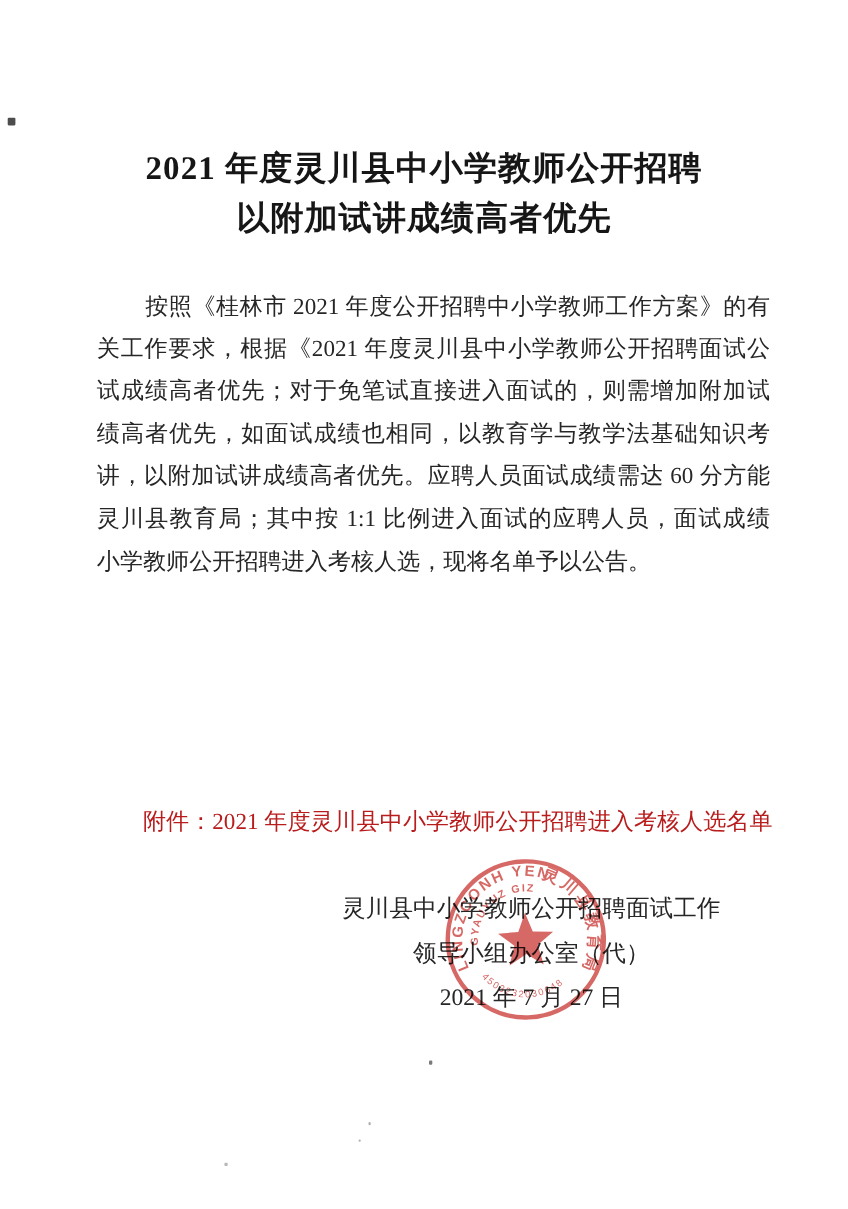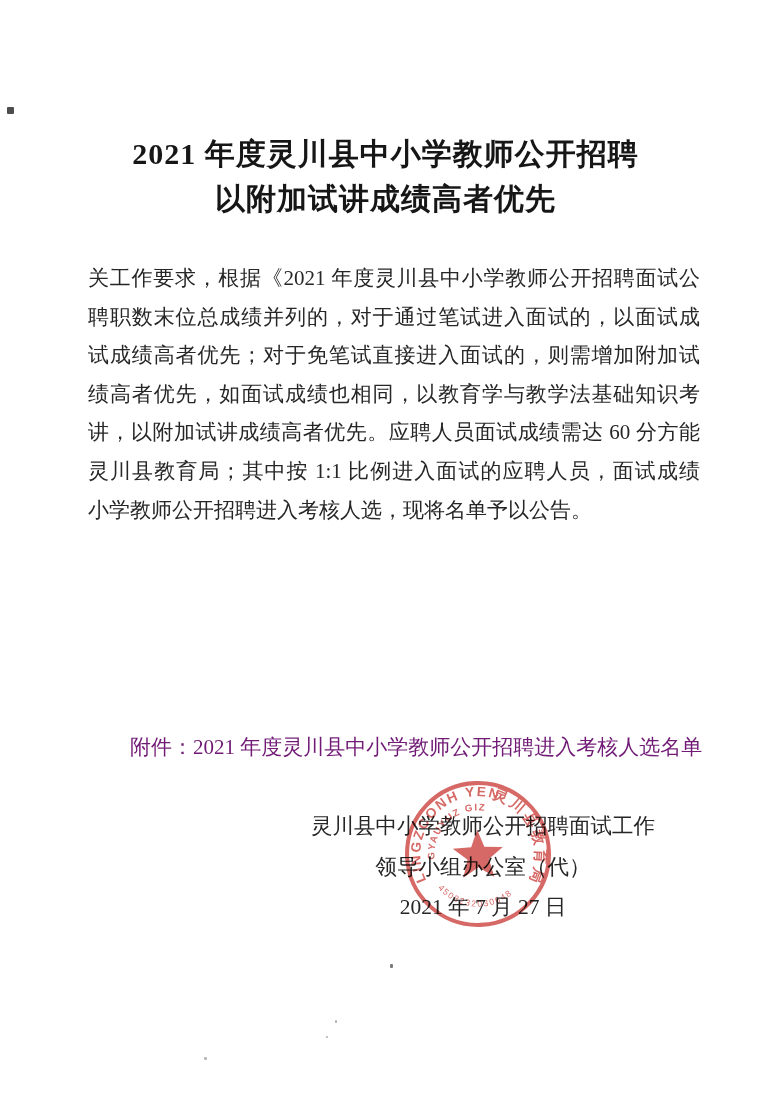--- a/index.html
+++ b/index.html
@@ -59,21 +59,21 @@
   .body-line.indent { text-indent: 44px; }
   .body-line.last { text-align-last: left; }
 
   
   .attachment-line {
     position: absolute;
     top: 733px; left: 88px;
     width: 640px;
     text-indent: 42px;
     font-size: 21px;
-    color: #701a75;
+    color: #b91c1c;
     white-space: nowrap;
   }
 
   
   .signature-block {
     position: absolute;
     top: 806px; left: 297px;
     width: 372px;
     text-align: center;
     font-size: 21.5px;
@@ -109,22 +109,22 @@
   <div class="speck s3"></div>
   <div class="speck s4"></div>
   <div class="speck s5"></div>
 
   <div class="doc-title">
     <div>2021 年度灵川县中小学教师公开招聘</div>
     <div>以附加试讲成绩高者优先</div>
   </div>
 
   <div class="doc-body">
+    <div class="body-line indent">按照《桂林市 2021 年度公开招聘中小学教师工作方案》的有</div>
     <div class="body-line">关工作要求，根据《2021 年度灵川县中小学教师公开招聘面试公</div>
-    <div class="body-line">聘职数末位总成绩并列的，对于通过笔试进入面试的，以面试成</div>
     <div class="body-line">试成绩高者优先；对于免笔试直接进入面试的，则需增加附加试</div>
     <div class="body-line">绩高者优先，如面试成绩也相同，以教育学与教学法基础知识考</div>
     <div class="body-line">讲，以附加试讲成绩高者优先。应聘人员面试成绩需达 60 分方能</div>
     <div class="body-line">灵川县教育局；其中按 1:1 比例进入面试的应聘人员，面试成绩</div>
     <div class="body-line last">小学教师公开招聘进入考核人选，现将名单予以公告。</div>
   </div>
 
   <div class="attachment-line">附件：2021 年度灵川县中小学教师公开招聘进入考核人选名单</div>
 
   <div class="signature-block">

